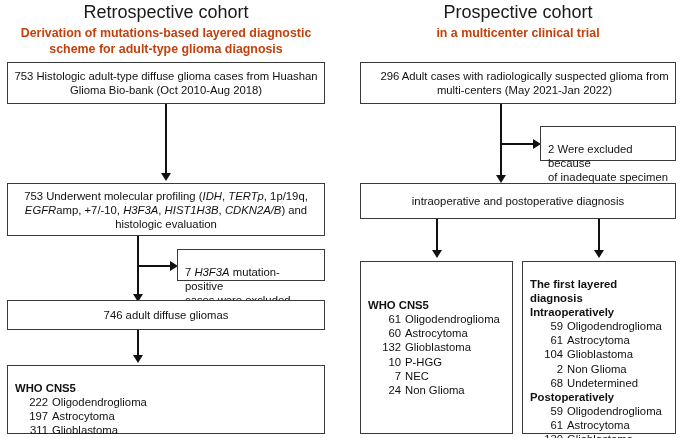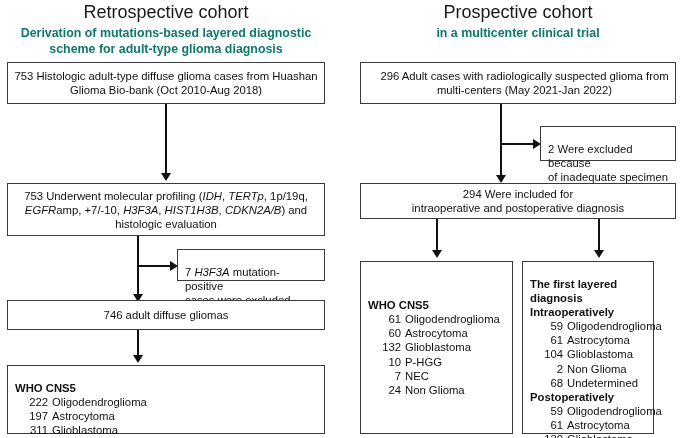--- a/index.html
+++ b/index.html
@@ -26,21 +26,21 @@
     font-weight: normal;
     text-align: center;
     line-height: 16px;
     color: #1a1a1a;
   }
   .scheme-title {
     font-size: 12.4px;
     font-weight: bold;
     text-align: center;
     line-height: 15.5px;
-    color: #0f766e;
+    color: #c2410c;
   }
 
   
   .box {
     box-sizing: border-box;
     border: 1.6px solid #3a3a3a;
     background: #ffffff;
     font-size: 11.3px;
     line-height: 14px;
     color: #111;
@@ -179,21 +179,20 @@
 
   <div class="abs box leftpad" style="left:540px; top:126px; width:136px; height:35px;">
     <div class="box-inner">
       <div>2 Were excluded because</div>
       <div>of inadequate specimen</div>
     </div>
   </div>
 
   <div class="abs box center" style="left:360px; top:183px; width:316px; height:36px;">
     <div class="box-inner">
-      <div>294 Were included for</div>
       <div>intraoperative and postoperative diagnosis</div>
     </div>
   </div>
 
   <div class="abs vline" style="left:436px; top:219px; height:33px;"></div>
   <div class="abs arrow-down" style="left:431.5px; top:250px;"></div>
 
   <div class="abs vline" style="left:598px; top:219px; height:33px;"></div>
   <div class="abs arrow-down" style="left:593.5px; top:250px;"></div>
 
@@ -202,21 +201,21 @@
       <div class="hdr">WHO CNS5</div>
       <div class="row indent"><span class="num">61</span><span>Oligodendroglioma</span></div>
       <div class="row indent"><span class="num">60</span><span>Astrocytoma</span></div>
       <div class="row indent"><span class="num">132</span><span>Glioblastoma</span></div>
       <div class="row indent"><span class="num">10</span><span>P-HGG</span></div>
       <div class="row indent"><span class="num">7</span><span>NEC</span></div>
       <div class="row indent"><span class="num">24</span><span>Non Glioma</span></div>
     </div>
   </div>
 
-  <div class="abs box leftpad" style="left:522px; top:261px; width:132px; height:173px;">
+  <div class="abs box leftpad" style="left:522px; top:261px; width:154px; height:173px;">
     <div class="listblock">
       <div class="hdr">The first layered diagnosis</div>
       <div class="hdr">Intraoperatively</div>
       <div class="row indent"><span class="num">59</span><span>Oligodendroglioma</span></div>
       <div class="row indent"><span class="num">61</span><span>Astrocytoma</span></div>
       <div class="row indent"><span class="num">104</span><span>Glioblastoma</span></div>
       <div class="row indent"><span class="num">2</span><span>Non Glioma</span></div>
       <div class="row indent"><span class="num">68</span><span>Undetermined</span></div>
       <div class="hdr">Postoperatively</div>
       <div class="row indent"><span class="num">59</span><span>Oligodendroglioma</span></div>

